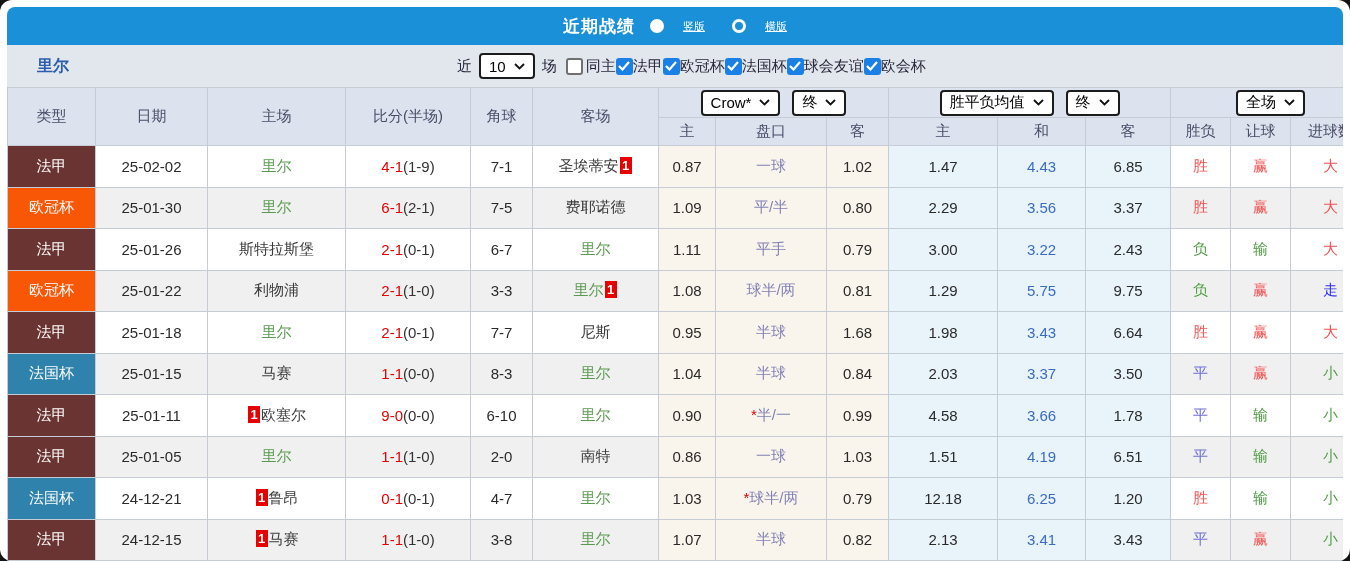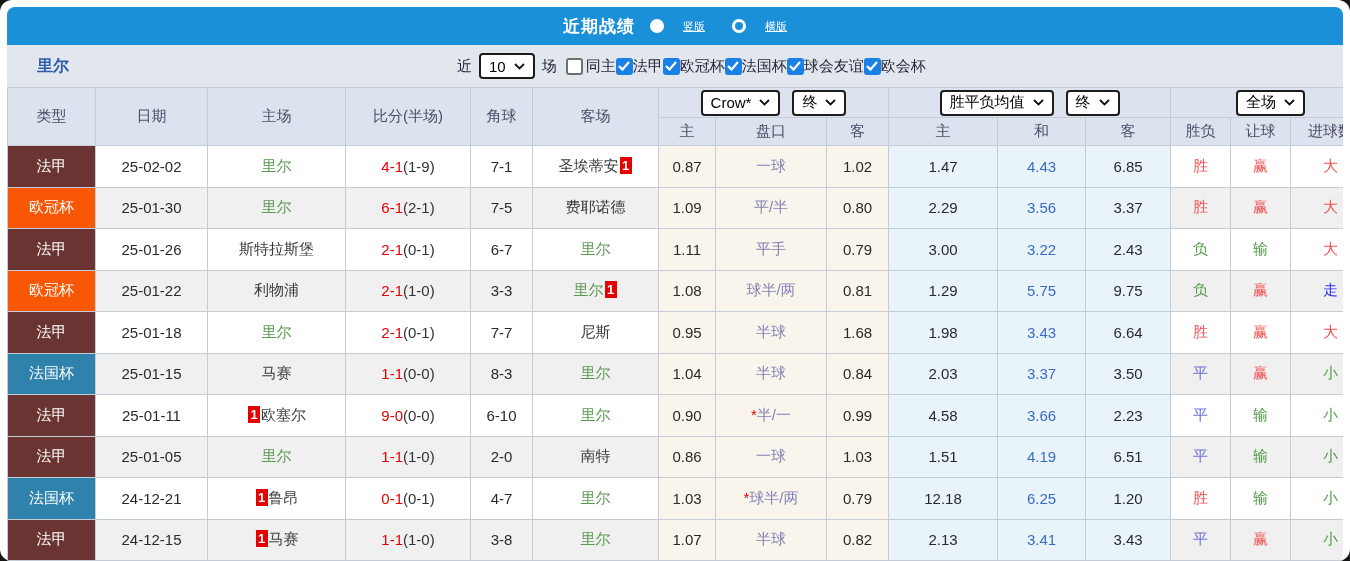--- a/index.html
+++ b/index.html
@@ -322,21 +322,21 @@
               <td>25-01-11</td>
               <td><span class="badge">1</span><span class="team-dark">欧塞尔</span></td>
               <td><span class="score-main">9-0</span><span class="score-half">(0-0)</span></td>
               <td>6-10</td>
               <td><span class="team-green">里尔</span></td>
               <td class="cream">0.90</td>
               <td class="cream line-cell"><span class="line-star">*</span><span>半/一</span></td>
               <td class="cream">0.99</td>
               <td class="sky">4.58</td>
               <td class="sky avg-draw">3.66</td>
-              <td class="sky">2.23</td>
+              <td class="sky">1.78</td>
               <td style="color: rgb(111, 111, 216);">平</td>
               <td style="color: rgb(79, 154, 68);">输</td>
               <td style="color: rgb(79, 154, 68);">小</td>
             </tr>
             <tr>
               <td class="type-cell" style="background: rgb(105, 52, 49);">法甲</td>
               <td>25-01-05</td>
               <td><span class="team-green">里尔</span></td>
               <td><span class="score-main">1-1</span><span class="score-half">(1-0)</span></td>
               <td>2-0</td>

